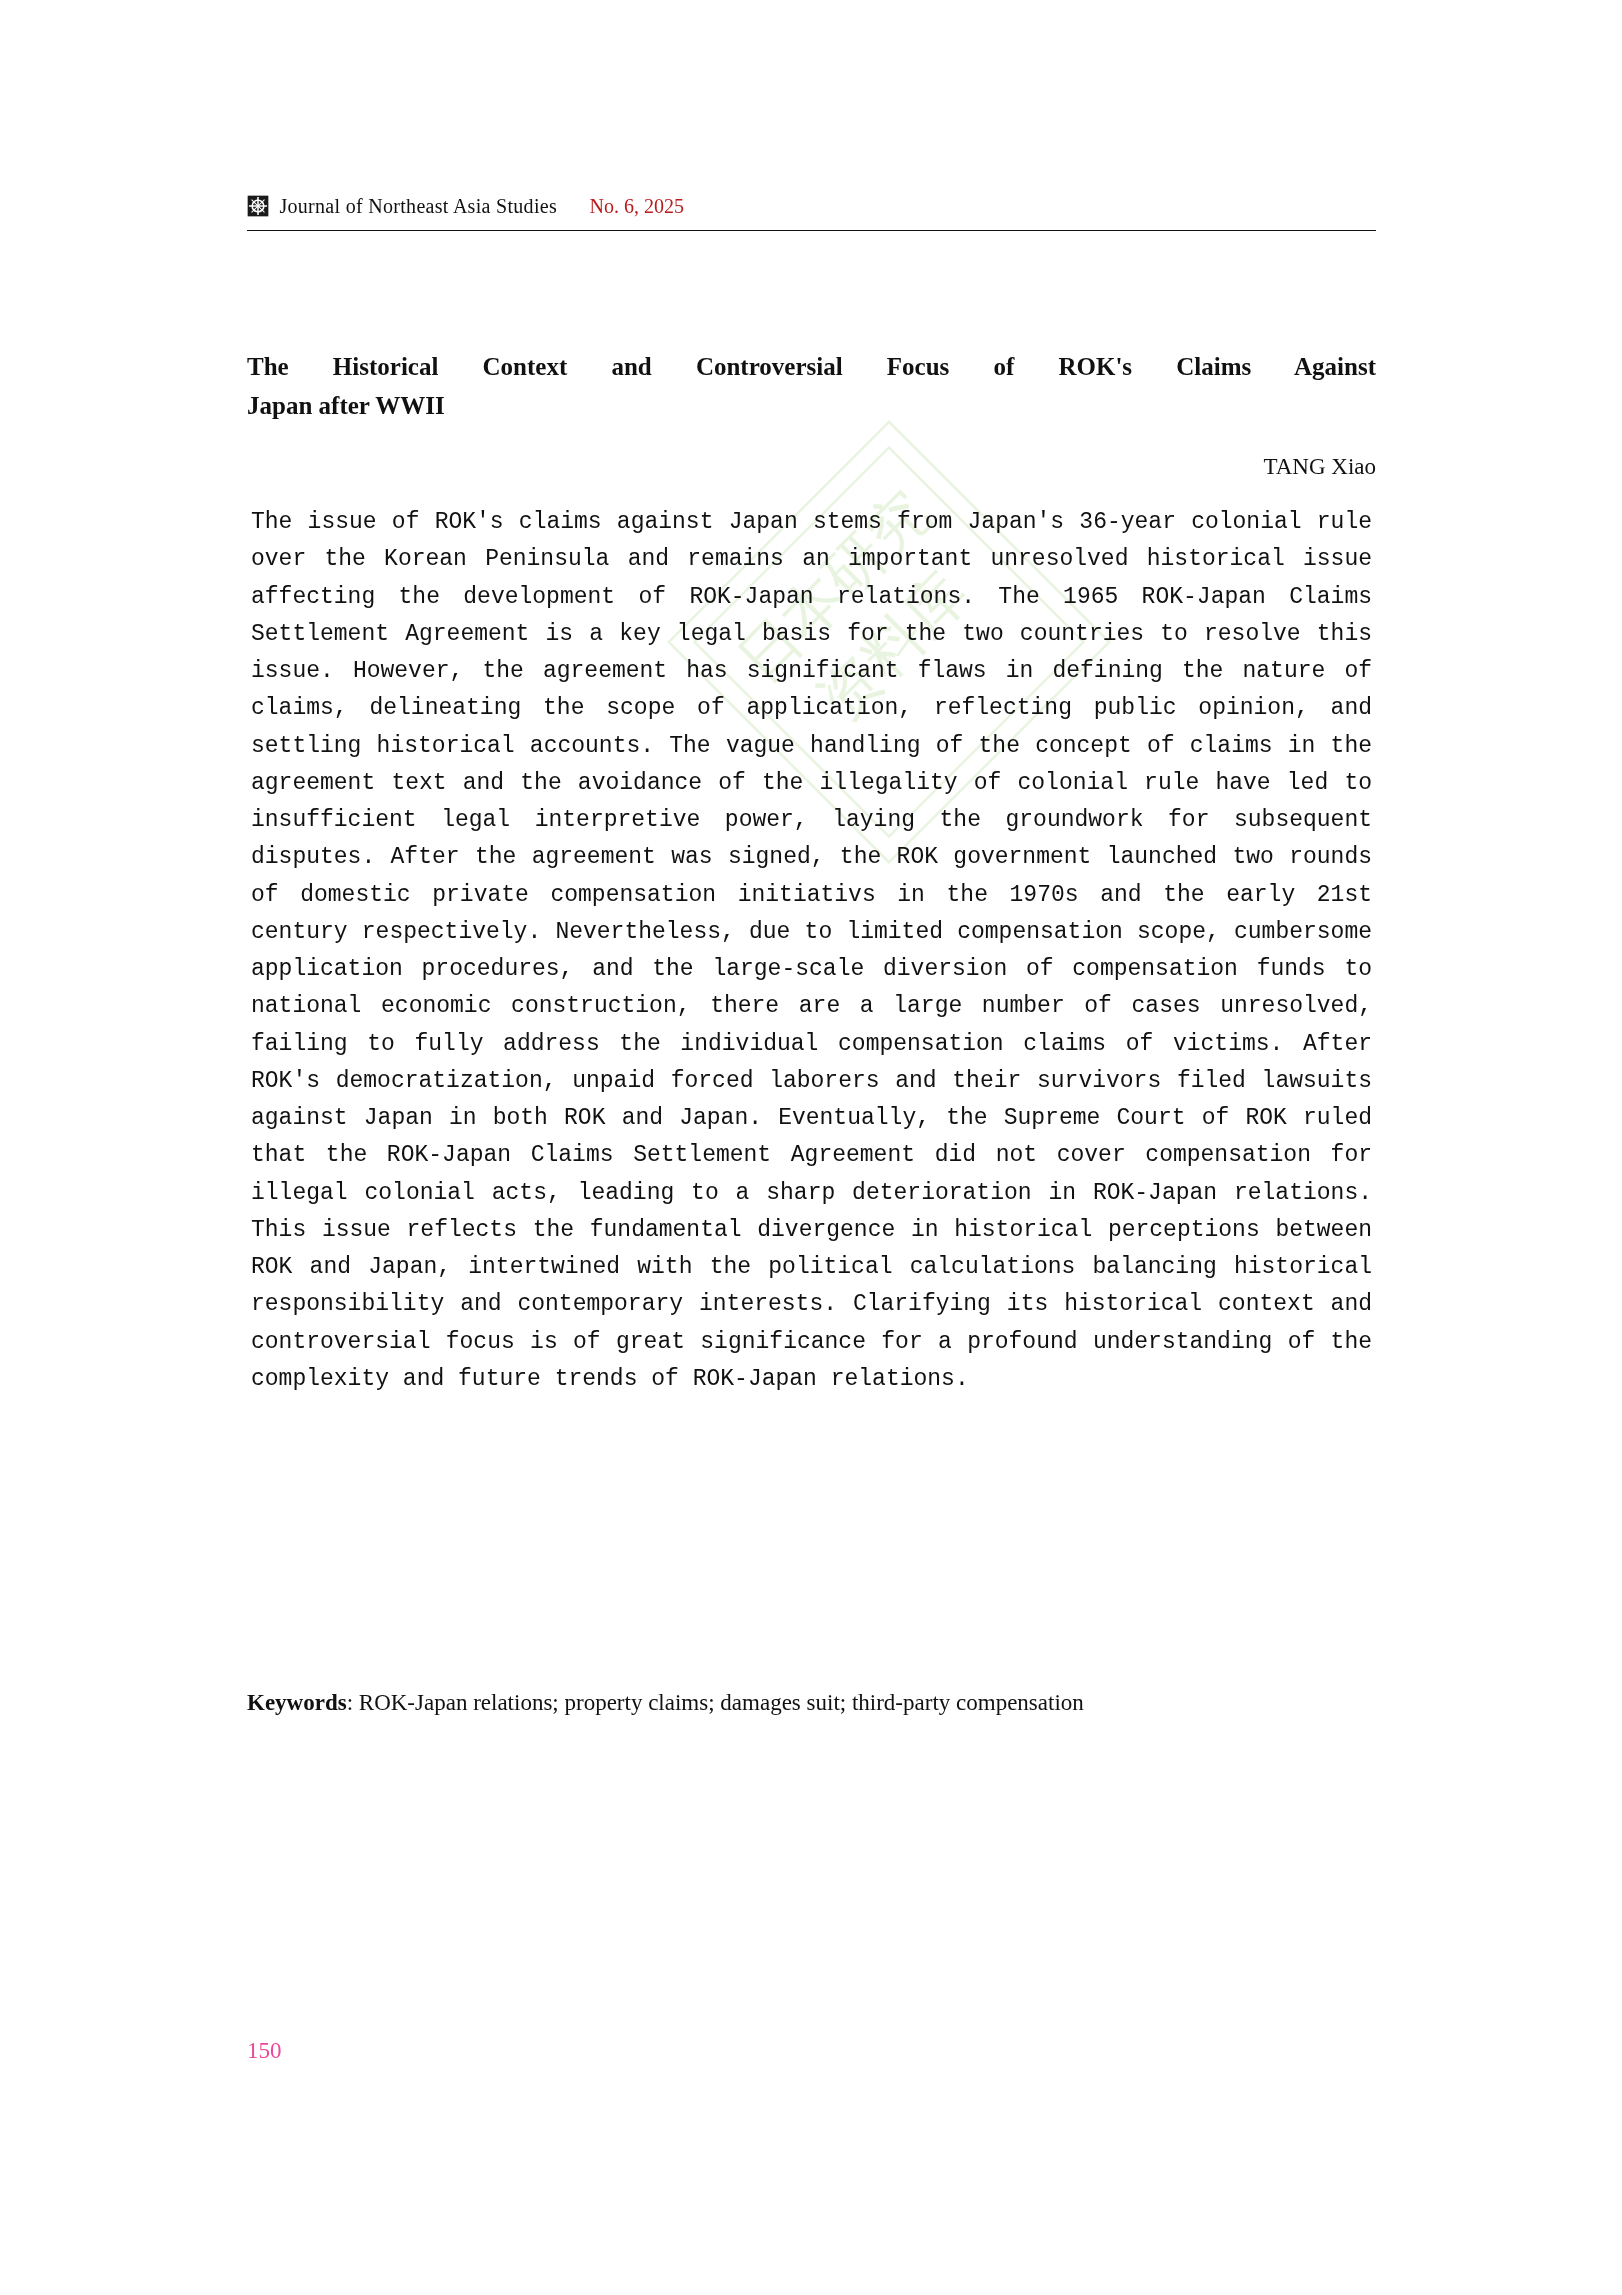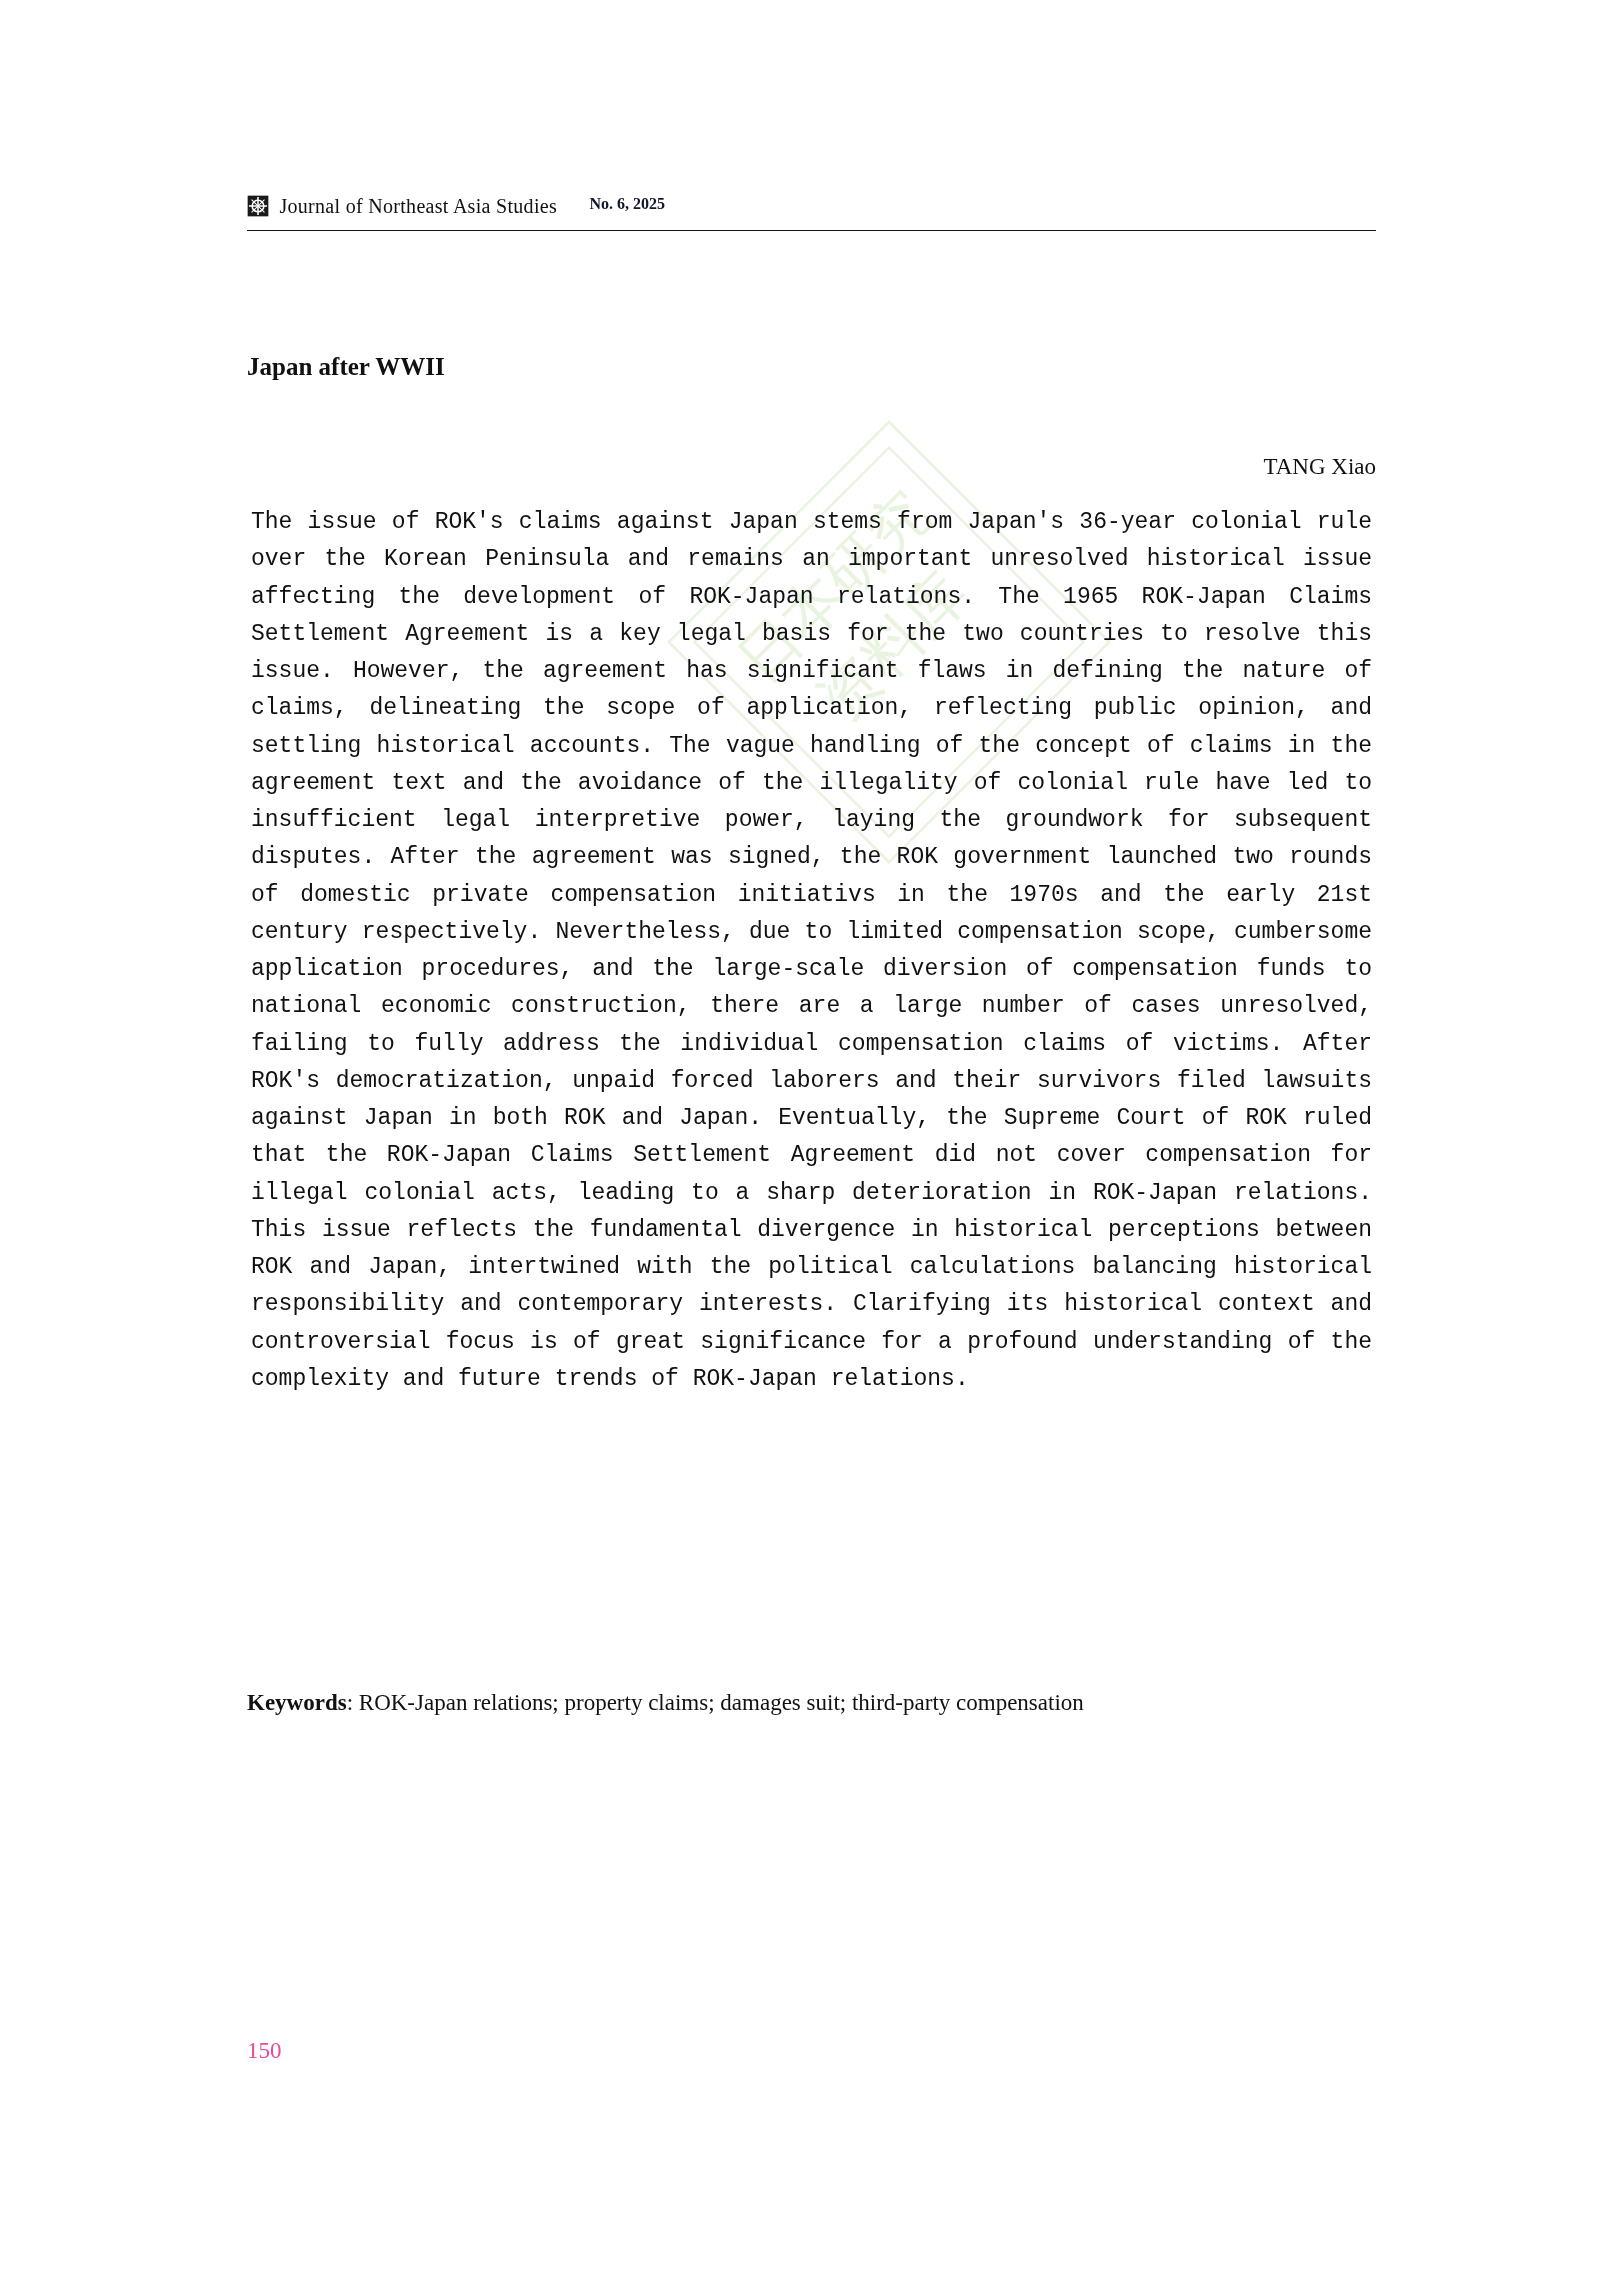--- a/index.html
+++ b/index.html
@@ -48,25 +48,24 @@
   }
   .rh-icon svg { display: block; }
   .rh-text {
     font-family: "Liberation Serif", serif;
     font-size: 20px;
     letter-spacing: 0.3px;
     color: #111;
     white-space: nowrap;
   }
   .rh-issue {
-    font-size: 16px;
-    color: #0f172a;
+    font-size: 20px;
+    color: #b91c1c;
     margin-left: 22px;
     white-space: nowrap;
-    font-weight: bold;
   }
 
   
   .watermark {
     position: absolute;
     left: 389px;
     top: 389px;
     width: 506px;
     height: 506px;
     pointer-events: none;
@@ -174,20 +173,21 @@
           <circle cx="17" cy="17" r="9" fill="none" stroke="#ffffff" stroke-width="2.4"></circle>
           <path d="M17 3 L17 31 M3 17 L31 17" stroke="#ffffff" stroke-width="2.4"></path>
           <path d="M7 7 L27 27 M27 7 L7 27" stroke="#ffffff" stroke-width="1.6"></path>
         </svg>
       </span>
       <span class="rh-text">Journal of Northeast Asia Studies</span>
       <span class="rh-issue">No. 6, 2025</span>
     </div>
 
     <h1 class="title">
+      <span class="title-line justified">The  Historical  Context  and  Controversial  Focus  of  ROK's  Claims  Against</span>
       <span class="title-line">Japan after WWII</span>
     </h1>
 
     <div class="author">TANG Xiao</div>
 
     <div class="abstract">
       <p>The issue of ROK's claims against Japan stems from Japan's 36-year colonial rule over the Korean Peninsula and remains an important unresolved historical issue affecting the development of ROK-Japan relations. The 1965 ROK-Japan Claims Settlement Agreement is a key legal basis for the two countries to resolve this issue. However, the agreement has significant flaws in defining the nature of claims, delineating the scope of application, reflecting public opinion, and settling historical accounts. The vague handling of the concept of claims in the agreement text and the avoidance of the illegality of colonial rule have led to insufficient legal interpretive power, laying the groundwork for subsequent disputes. After the agreement was signed, the ROK government launched two rounds of domestic private compensation initiativs in the 1970s and the early 21st century respectively. Nevertheless, due to limited compensation scope, cumbersome application procedures, and the large-scale diversion of compensation funds to national economic construction, there are a large number of cases unresolved, failing to fully address the individual compensation claims of victims. After ROK's democratization, unpaid forced laborers and their survivors filed lawsuits against Japan in both ROK and Japan. Eventually, the Supreme Court of ROK ruled that the ROK-Japan Claims Settlement Agreement did not cover compensation for illegal colonial acts, leading to a sharp deterioration in ROK-Japan relations. This issue reflects the fundamental divergence in historical perceptions between ROK and Japan, intertwined with the political calculations balancing historical responsibility and contemporary interests. Clarifying its historical context and controversial focus is of great significance for a profound understanding of the complexity and future trends of ROK-Japan relations.</p>
     </div>
 
     <div class="keywords">

